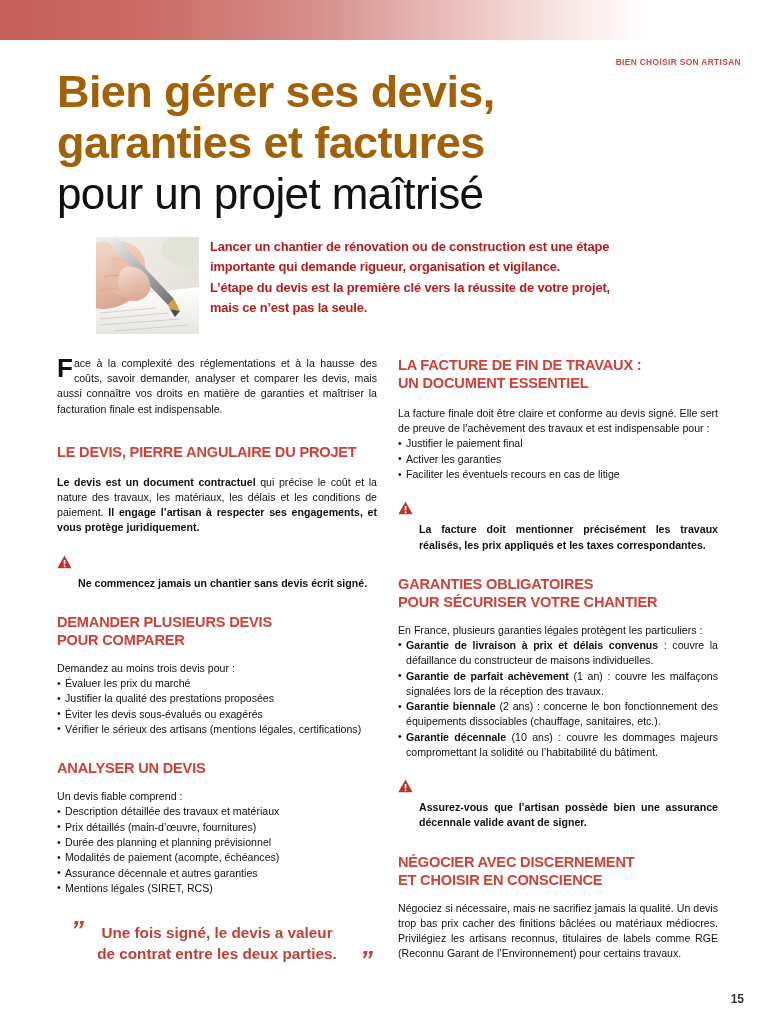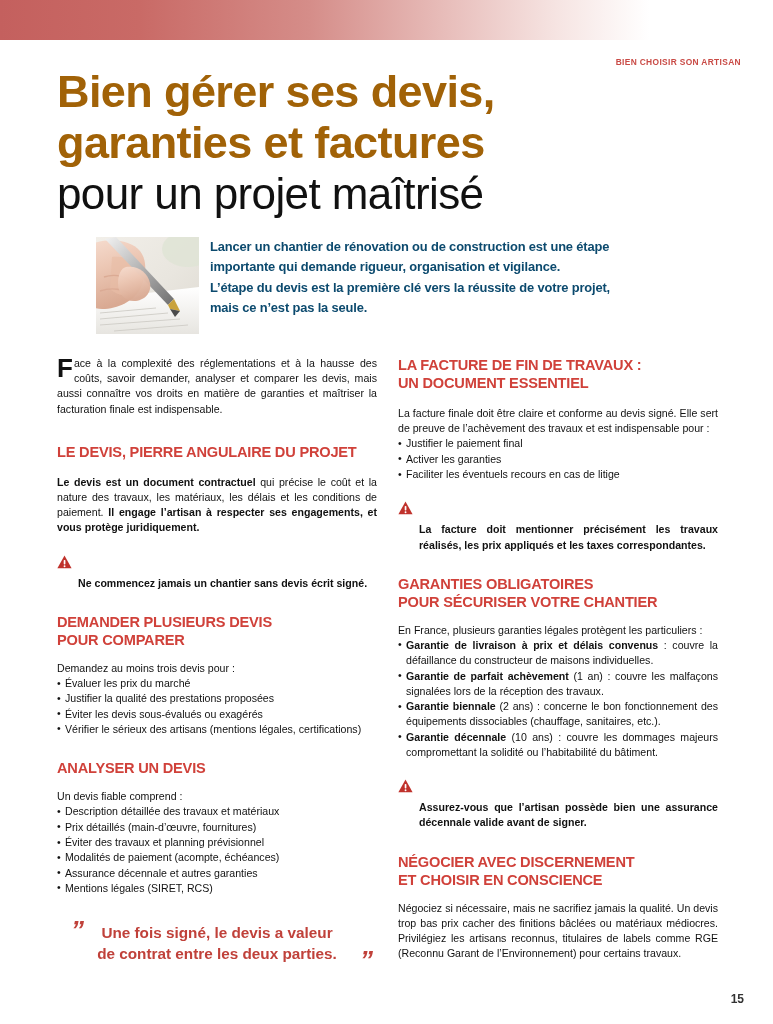--- a/index.html
+++ b/index.html
@@ -81,21 +81,21 @@
     flex: 0 0 103px;
     overflow: hidden;
     background: #efe9e4;
   }
   .photo svg { display: block; }
   .intro-text {
     margin-left: 11px;
     font-size: 12.9px;
     line-height: 20.4px;
     font-weight: bold;
-    color: #0c4a6e;
+    color: #b91c1c;
     letter-spacing: -0.15px;
   }
   .intro-text div { white-space: nowrap; }
 
   
   .col {
     position: absolute;
     top: 356px;
     width: 320px;
   }
@@ -322,21 +322,21 @@
     </ul>
 
     <div class="sp22"></div>
     <div class="section-head">ANALYSER UN DEVIS</div>
 
     <div class="sp12"></div>
     <p class="body-text noj">Un devis fiable comprend :</p>
     <ul class="bullets">
       <li>Description détaillée des travaux et matériaux</li>
       <li>Prix détaillés (main-d’œuvre, fournitures)</li>
-      <li>Éviter des travaux et planning prévisionnel</li>
+      <li>Durée des planning et planning prévisionnel</li>
       <li>Modalités de paiement (acompte, échéances)</li>
       <li>Assurance décennale et autres garanties</li>
       <li>Mentions légales (SIRET, RCS)</li>
     </ul>
 
     <div class="sp26"></div>
     <div class="pullquote">
       <span class="qm qm-open">”</span>
       <span class="quote-body">Une fois signé, le devis a valeur</span>
       <span class="quote-body">de contrat entre les deux parties.</span>

